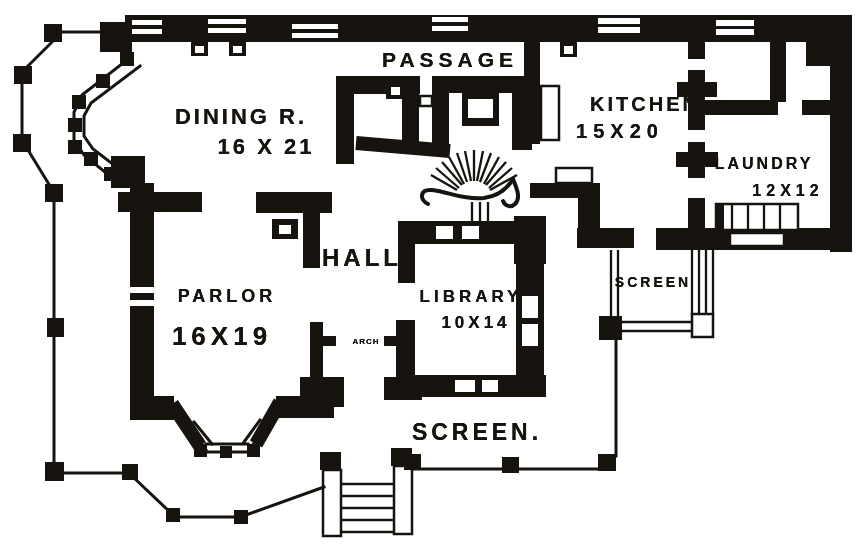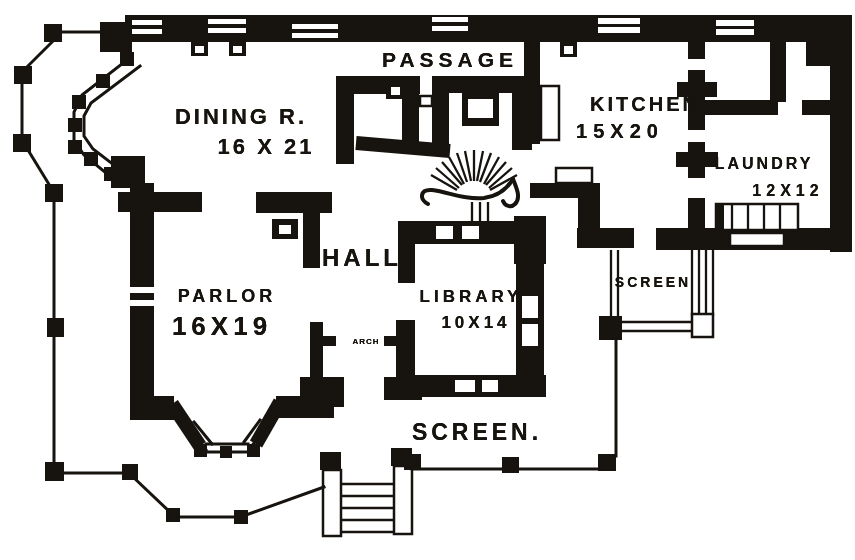--- a/index.html
+++ b/index.html
@@ -211,20 +211,20 @@
   </svg>
 
   <div class="lbl" style="left:450px;top:59px;font-size:21px;letter-spacing:5px;">PASSAGE</div>
   <div class="lbl" style="left:241px;top:117px;font-size:22px;letter-spacing:3px;">DINING R.</div>
   <div class="lbl" style="left:232px;top:147px;font-size:22px;letter-spacing:3px;margin-left:34px;">16 X 21</div>
   <div class="lbl" style="left:645px;top:104px;font-size:20px;letter-spacing:3px;">KITCHEN</div>
   <div class="lbl" style="left:620px;top:131px;font-size:20px;letter-spacing:6px;">15X20</div>
   <div class="lbl" style="left:764px;top:164px;font-size:16px;letter-spacing:3px;">LAUNDRY</div>
   <div class="lbl" style="left:760px;top:191px;font-size:16px;letter-spacing:5px;margin-left:28px;">12X12</div>
   <div class="lbl" style="left:227px;top:278px;font-size:18px;letter-spacing:4px;margin-top:18px;">PARLOR</div>
-  <div class="lbl" style="left:222px;top:326px;font-size:26px;letter-spacing:5px;">16X19</div>
+  <div class="lbl" style="left:222px;top:336px;font-size:26px;letter-spacing:5px;">16X19</div>
   <div class="lbl" style="left:362px;top:258px;font-size:24px;letter-spacing:4px;">HALL</div>
   <div class="lbl" style="left:471px;top:296px;font-size:17px;letter-spacing:4px;">LIBRARY</div>
   <div class="lbl" style="left:476px;top:322px;font-size:17px;letter-spacing:4px;">10X14</div>
   <div class="lbl" style="left:366px;top:342px;font-size:8px;letter-spacing:1px;">ARCH</div>
   <div class="lbl" style="left:653px;top:282px;font-size:14px;letter-spacing:3px;">SCREEN</div>
   <div class="lbl" style="left:477px;top:432px;font-size:23px;letter-spacing:4px;">SCREEN.</div>
 </div>
 
 </body></html>

